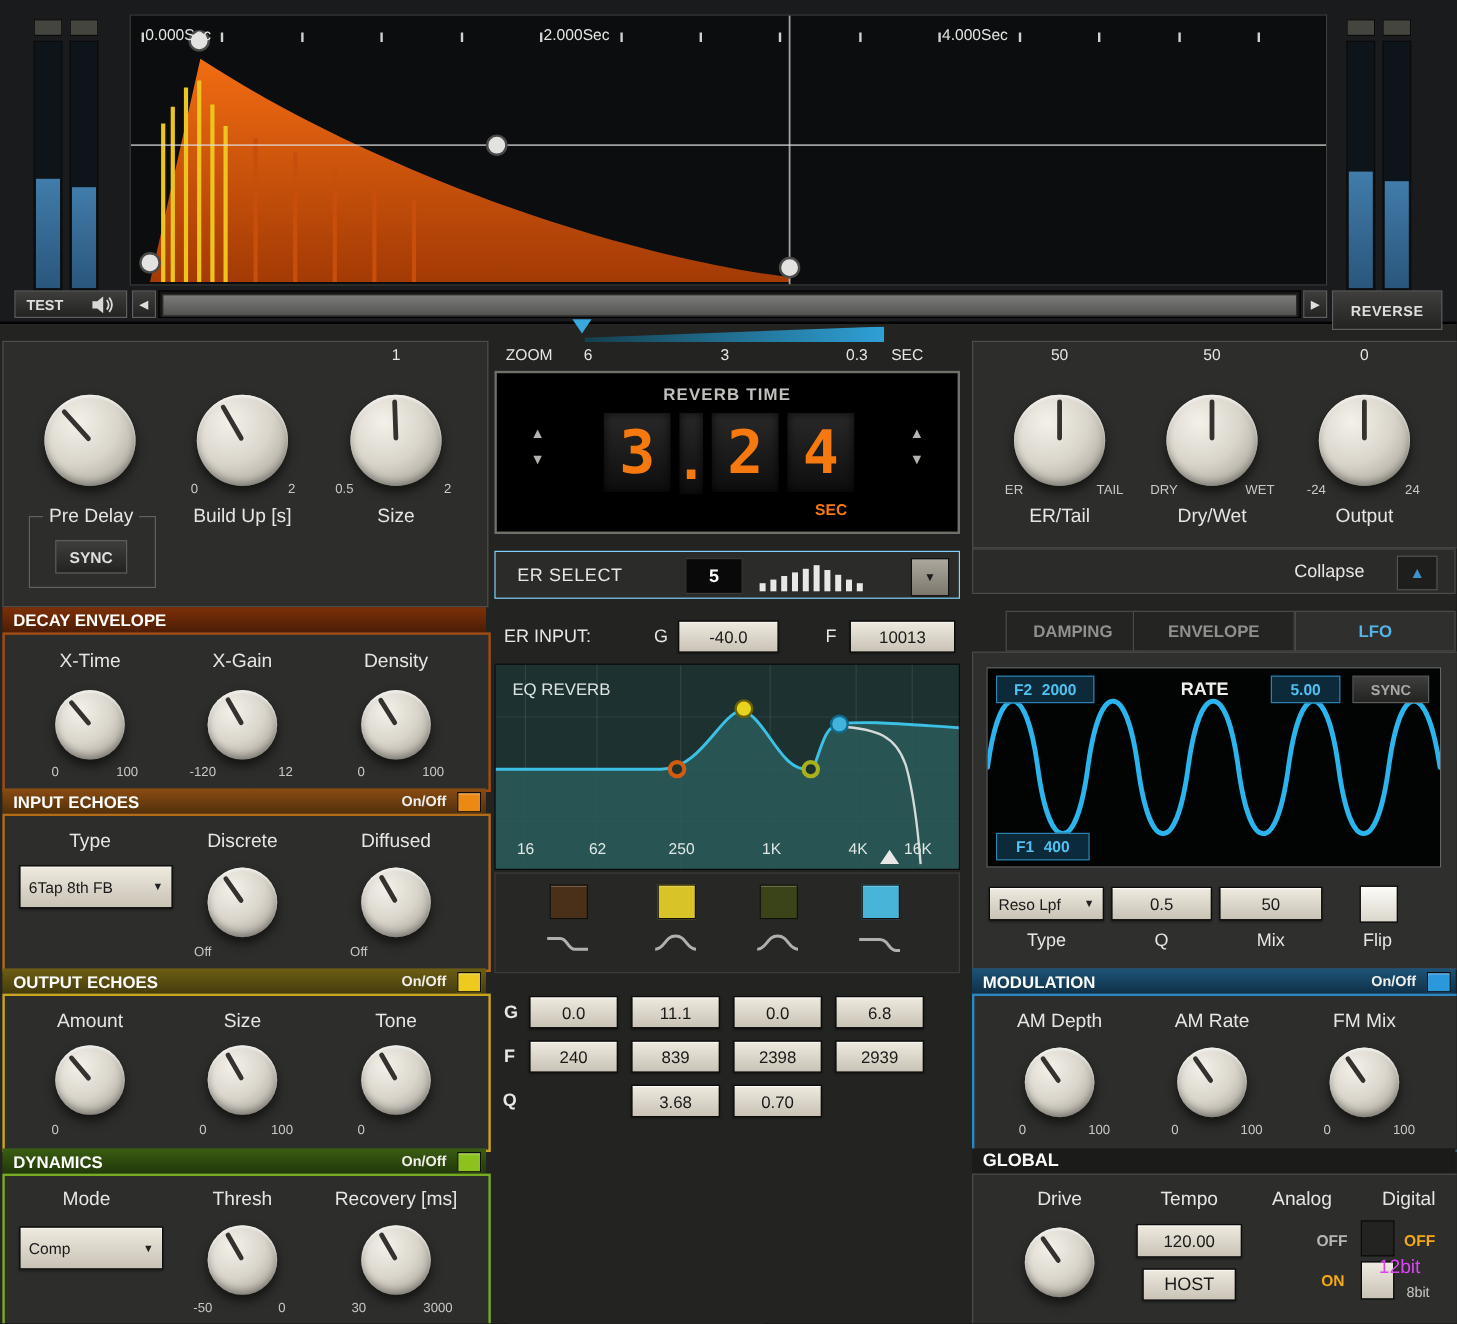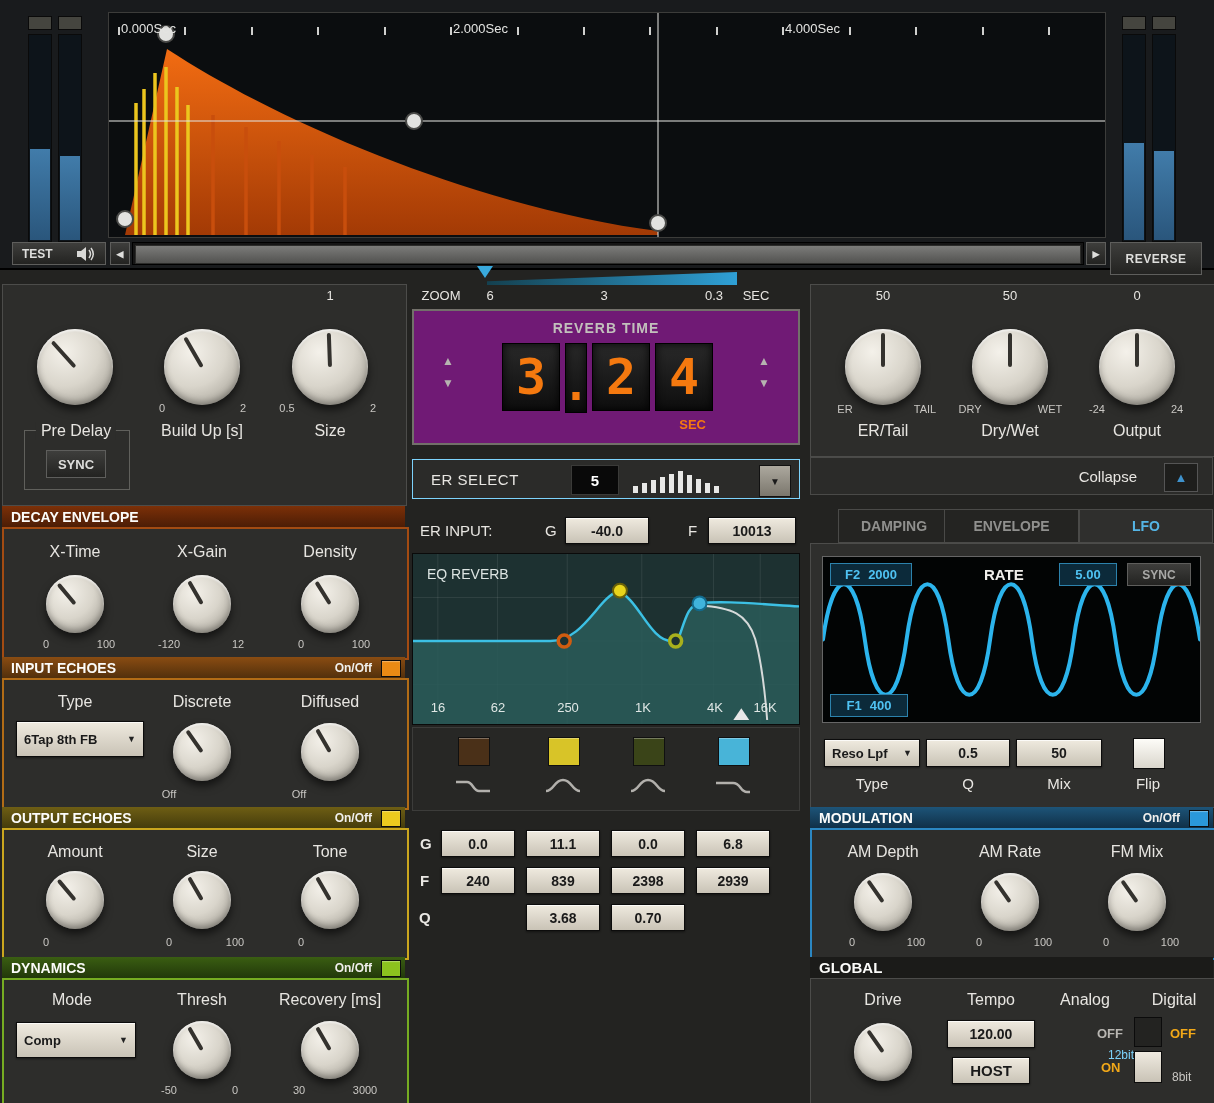--- a/index.html
+++ b/index.html
@@ -11,21 +11,21 @@
 .lbl{font-size:16px;color:#e7e5e1}
 .sm{font-size:11px;color:#c9c7c3}
 .v13{font-size:13px;color:#e7e5e1}
 .panel{position:absolute;width:403px;background:#2d2d2b;border:1px solid #4c4c4a}
 .hdr{position:absolute;left:2px;width:403px;height:21px;display:flex;align-items:center;padding:0 9px;font-weight:bold;font-size:14px;color:#fcfcfa;box-sizing:border-box}
 .oo{margin-left:auto;margin-right:24px;font-size:12px;font-weight:bold;color:#f0efec}
 .ind{position:absolute;right:4px;top:3px;width:18px;height:15px;border:1px solid #0c0c0c;box-shadow:inset 0 1px 1px rgba(255,255,255,.35)}
 .knob{position:absolute;border-radius:50%;background:radial-gradient(circle at 36% 30%,#f4f1ea,#d9d5cb 48%,#b3afa5 78%,#8b877d 100%);box-shadow:0 5px 9px rgba(0,0,0,.6),inset 0 2px 2px rgba(255,255,255,.65),inset 0 -3px 6px rgba(0,0,0,.3)}
 .k76{width:76px;height:76px}.k58{width:58px;height:58px}
 .ptr{position:absolute;left:50%;top:50%;width:4px;height:45%;margin-left:-2px;transform-origin:50% 0;background:#34322e;border-radius:2px;transform:rotate(var(--rot,150deg))}
-.vbox{position:absolute;display:flex;align-items:center;justify-content:center;background:linear-gradient(#efeadf,#c9c3b6);border:1px solid #0c0c0c;box-shadow:inset 0 1px 0 rgba(255,255,255,.75),0 1px 2px rgba(0,0,0,.45);color:#1a1a1a;font-weight:bold;font-size:14px;box-sizing:border-box}
+.vbox{position:absolute;display:flex;align-items:center;justify-content:center;background:linear-gradient(#efeadf,#c9c3b6);border:1px solid #0c0c0c;box-shadow:inset 0 1px 0 rgba(255,255,255,.75),0 1px 2px rgba(0,0,0,.45);color:#1a1a1a;font-weight:normal;font-size:14px;box-sizing:border-box}
 .drop{justify-content:space-between;padding:0 7px}
 .darr{font-size:9px;color:#222;margin-left:6px}
 .btn{position:absolute;display:flex;align-items:center;justify-content:center;background:linear-gradient(#3e3e3c,#232321);border:1px solid #5e5e5c;color:#dededc;font-weight:bold;box-sizing:border-box}
 .tab{position:absolute;top:509px;height:34px;display:flex;align-items:center;justify-content:center;background:#242422;border:1px solid #4a4a48;color:#90908e;font-weight:bold;font-size:14px;box-sizing:border-box}
 .tab.active{background:#2f2f2d;color:#55b5e5}
 .cyanbox{position:absolute;display:flex;align-items:center;justify-content:center;gap:8px;background:#0c2a3a;border:1px solid #2c82ac;color:#4fc2f2;font-weight:bold;font-size:13px;box-sizing:border-box}
 .meter{position:absolute;width:24px}
 .meter .clip{height:12px;background:#45453f;border:1px solid #0a0a0a}
 .meter .mbody{margin-top:4px;height:206px;background:#0d141a;border:1px solid #0a0a0a;position:relative}
 .meter .fill{position:absolute;left:1px;right:1px;bottom:1px;background:linear-gradient(180deg,#417caa,#2a567c)}
@@ -258,21 +258,21 @@
       <div class="ptr"></div>
     </div>
   <div class="knob k58" style="left:301px;top:1021px;--rot:150deg">
       <div class="ptr"></div>
     </div>
   <div class="txt cx sm" style="left:169px;top:1084px">-50</div>
   <div class="txt cx sm" style="left:235px;top:1084px">0</div>
   <div class="txt cx sm" style="left:299px;top:1084px">30</div>
   <div class="txt cx sm" style="left:365px;top:1084px">3000</div>
 
-  <div class="abs" style="left:412px;top:309px;width:388px;height:136px;background:#701a75;border:2px solid #72706a;box-sizing:border-box">
+  <div class="abs" style="left:412px;top:309px;width:388px;height:136px;background:#000000;border:2px solid #72706a;box-sizing:border-box">
     <div class="txt" style="left:0;top:9px;width:100%;text-align:center;font-weight:bold;font-size:14px;letter-spacing:1px;color:#c2c0bc">REVERB TIME</div>
     <div class="spin" style="left:28px;top:44px">
         <span class="tri">▲</span>
         <span class="tri">▼</span>
       </div>
     <div class="spin" style="right:28px;top:44px">
         <span class="tri">▲</span>
         <span class="tri">▼</span>
       </div>
     <div class="abs" style="left:88px;top:32px;display:flex;gap:5px">
@@ -475,16 +475,16 @@
   <div class="txt cx lbl" style="left:991px;top:991px">Tempo</div>
   <div class="vbox" style="left:947px;top:1020px;width:88px;height:28px">120.00</div>
   <div class="vbox" style="left:952px;top:1057px;width:78px;height:27px;font-size:15px">HOST</div>
   <div class="txt cx lbl" style="left:1085px;top:991px">Analog</div>
   <div class="txt" style="left:1097px;top:1026px;font-size:13px;font-weight:bold;color:#b8b6b2">OFF</div>
   <div class="abs" style="left:1134px;top:1017px;width:26px;height:28px;background:#232321;border:1px solid #0b0b0b"></div>
   <div class="abs" style="left:1134px;top:1051px;width:26px;height:30px;background:linear-gradient(#efeae0,#c9c3b6);border:1px solid #0b0b0b"></div>
   <div class="txt" style="left:1101px;top:1060px;font-size:13px;font-weight:bold;color:#f2a818">ON</div>
   <div class="txt cx lbl" style="left:1174px;top:991px">Digital</div>
   <div class="txt" style="left:1170px;top:1026px;font-size:13px;font-weight:bold;color:#f2a818">OFF</div>
-  <div class="txt" style="left:1108px;top:1048px;font-size:12px;color:#7dd3fc">12bit</div>
+  <div class="txt" style="left:1149px;top:1048px;font-size:16px;color:#d946ef">12bit</div>
   <div class="txt" style="left:1172px;top:1070px;font-size:12px;color:#cac8c4">8bit</div>
 
 </div>
 
 </body></html>

